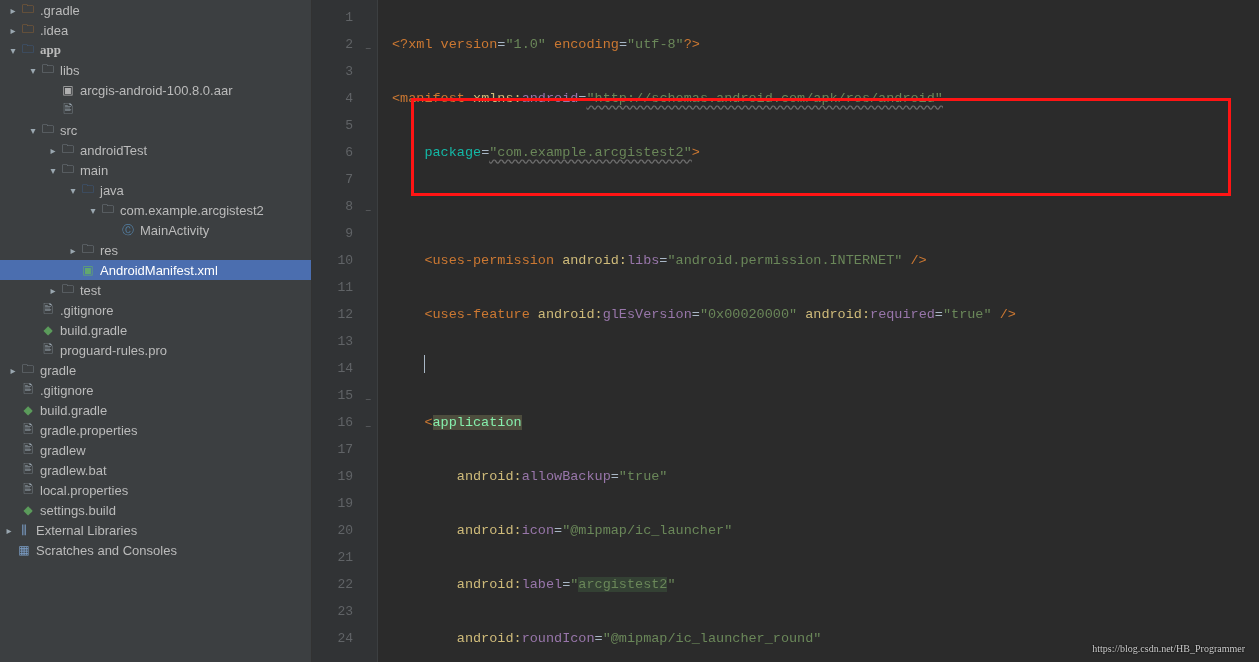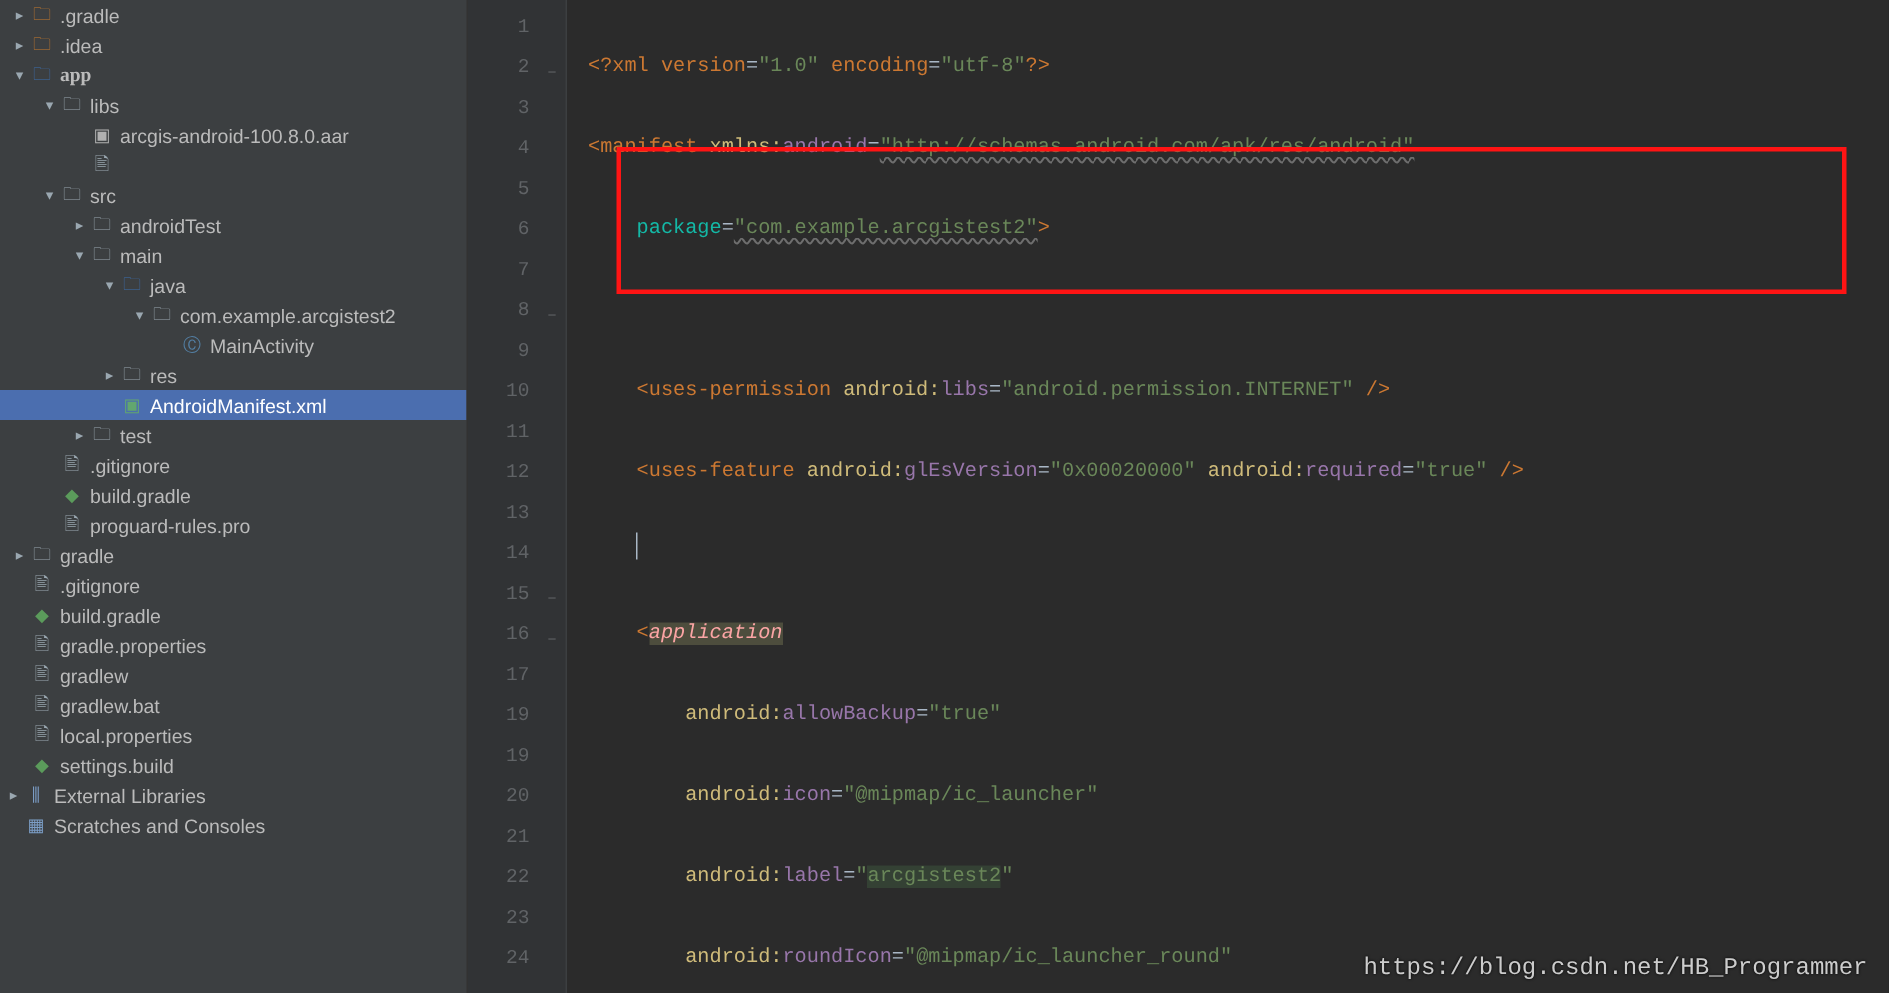--- a/index.html
+++ b/index.html
@@ -88,36 +88,36 @@
   white-space: pre;
   position: relative;
 }
 .line { height: 27px; }
 .c-tag { color: #cc7832; }
 .c-attr { color: #9876aa; }
 .c-ns { color: #cfbb7a; }
 .c-val { color: #6a8759; }
 .c-op { color: #a9b7c6; }
 .c-pred { color: #14b8a6; }
-.c-hl-tag { color: #fca5a5; background: #4d4d3d; font-style: italic; }
+.c-hl-tag { color: #86efac; background: #4d4d3d; }
 .c-wavy { text-decoration: underline wavy #6e6e6e; text-underline-offset: 3px; }
 
 .red-box {
   position: absolute;
   border: 3px solid #ff1414;
   pointer-events: none;
 }
 
 .watermark {
   position: absolute;
   bottom: 8px;
   right: 14px;
   color: #cccccc;
-  font-family: Liberation Mono, monospace;
-  font-size: 16px;
+  font-family: Liberation Serif, serif;
+  font-size: 10px;
   text-shadow: 0 0 2px #000;
 }
 </style>
 </head>
 <body>
 
 <div class="container">
   <div class="sidebar">
     <div class="tree-item" style="padding-left:6px">
         <span class="tree-arrow">▸</span>

